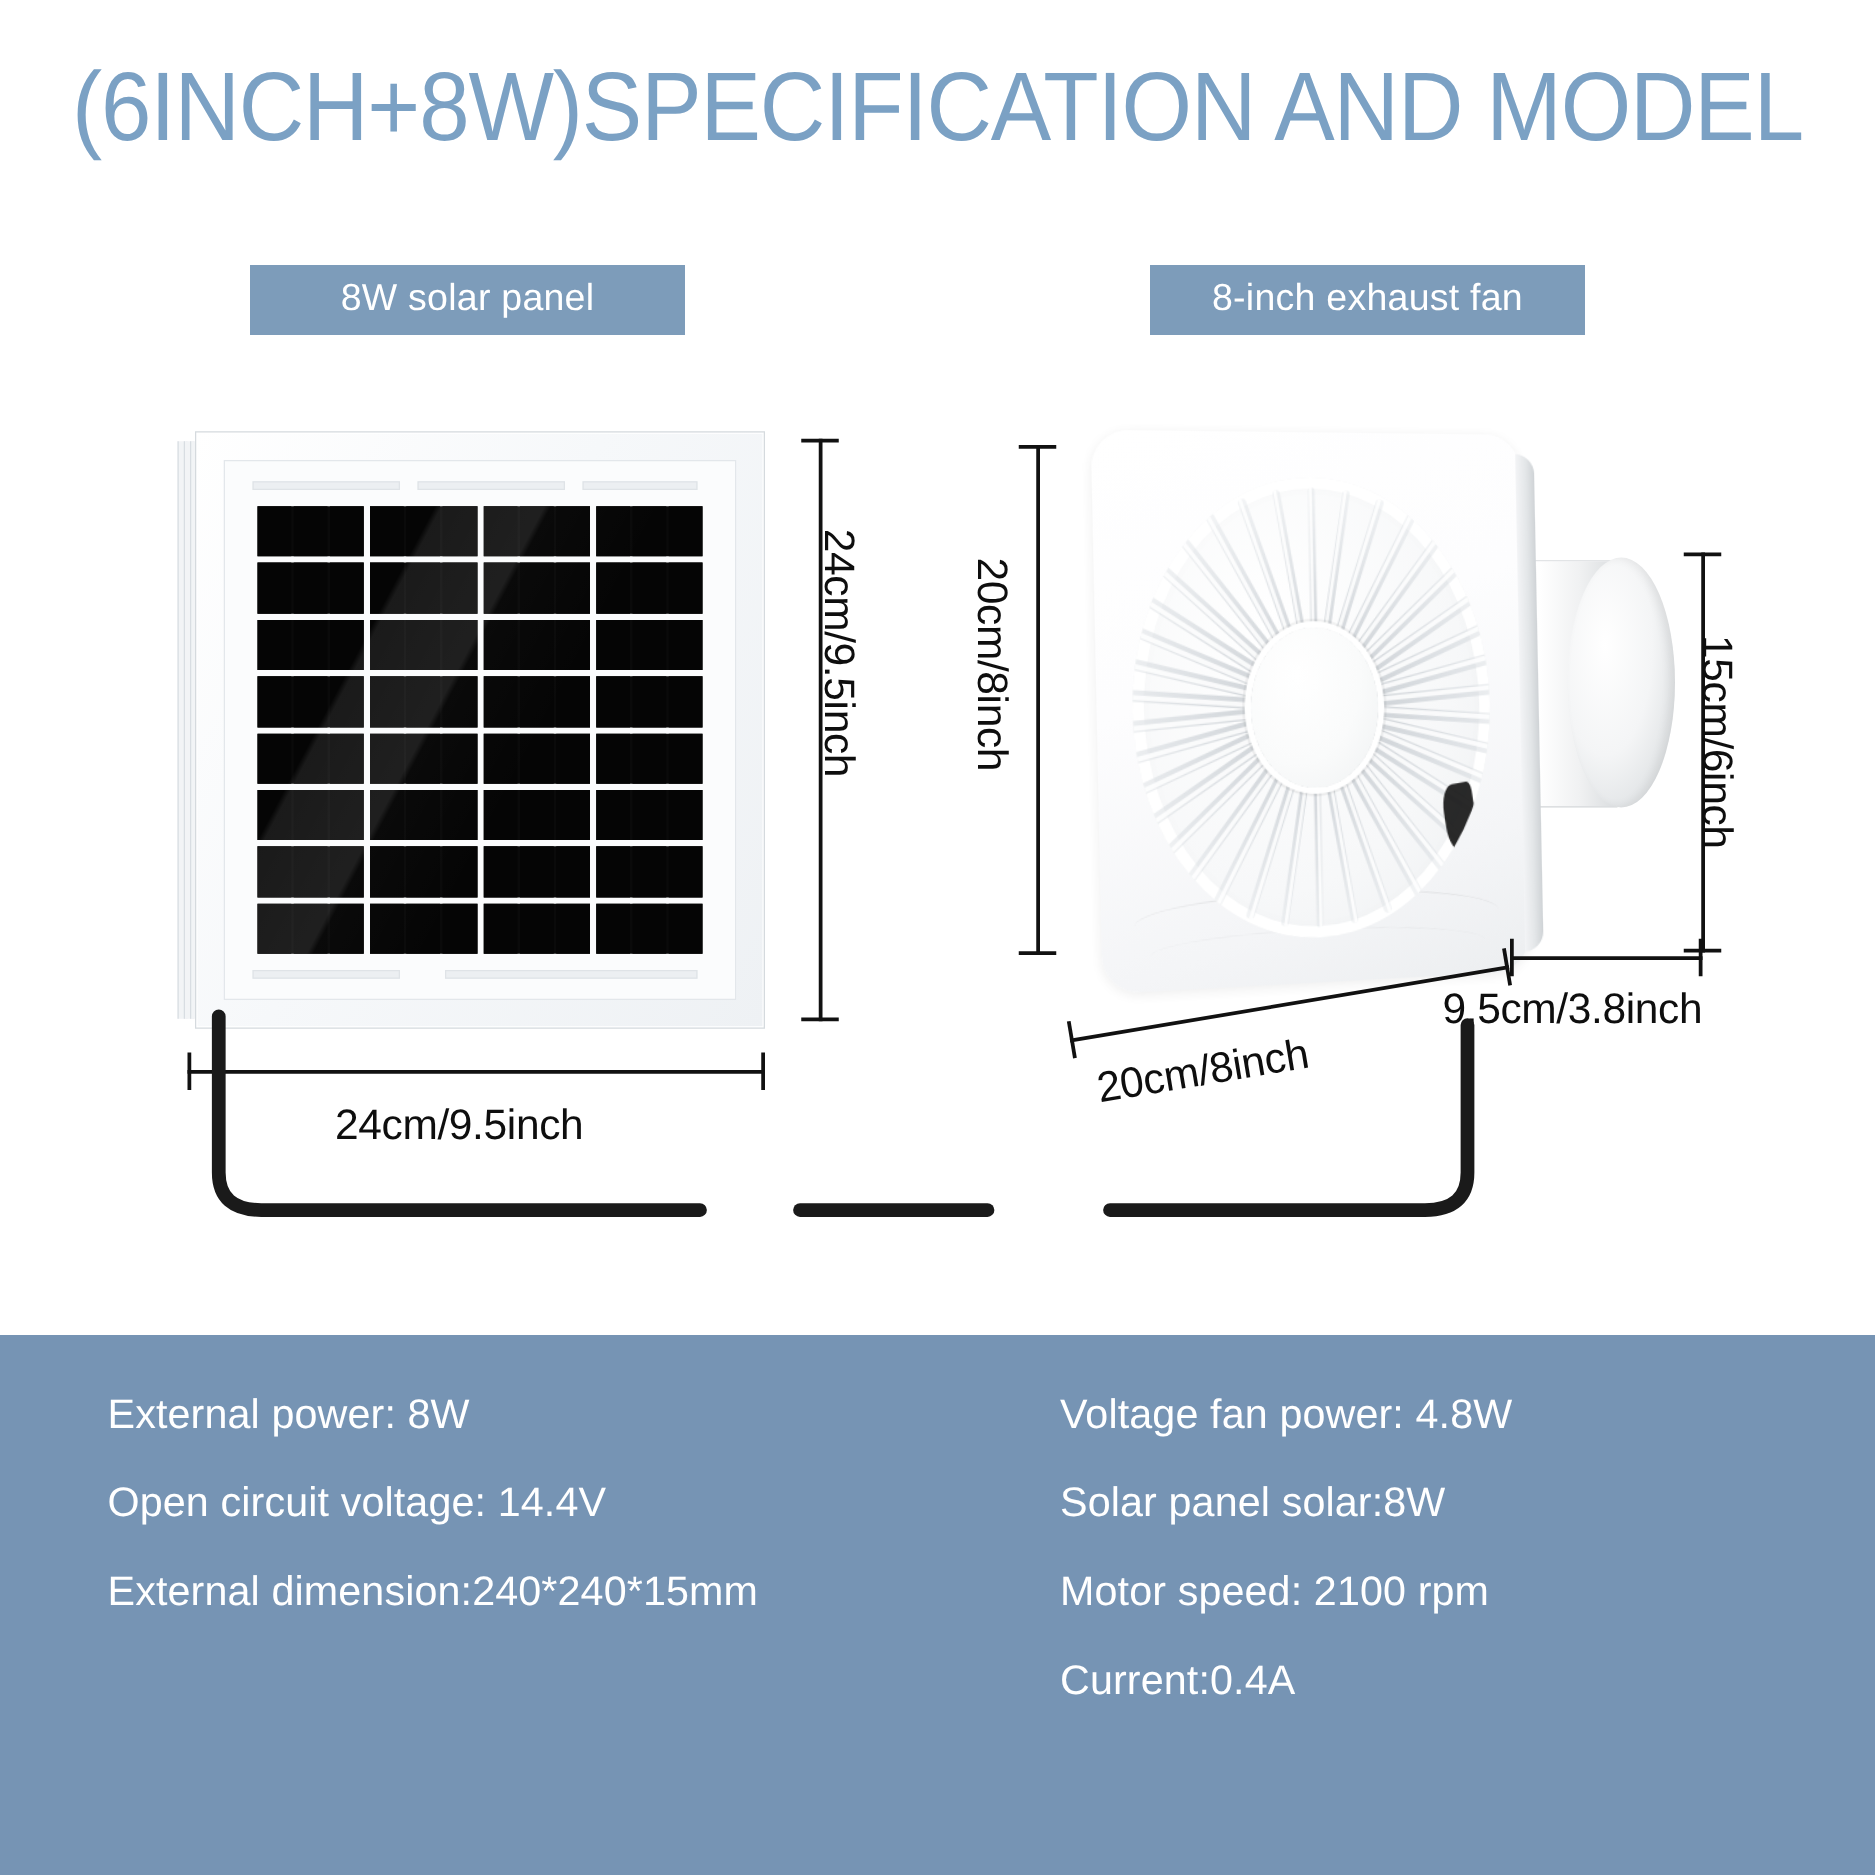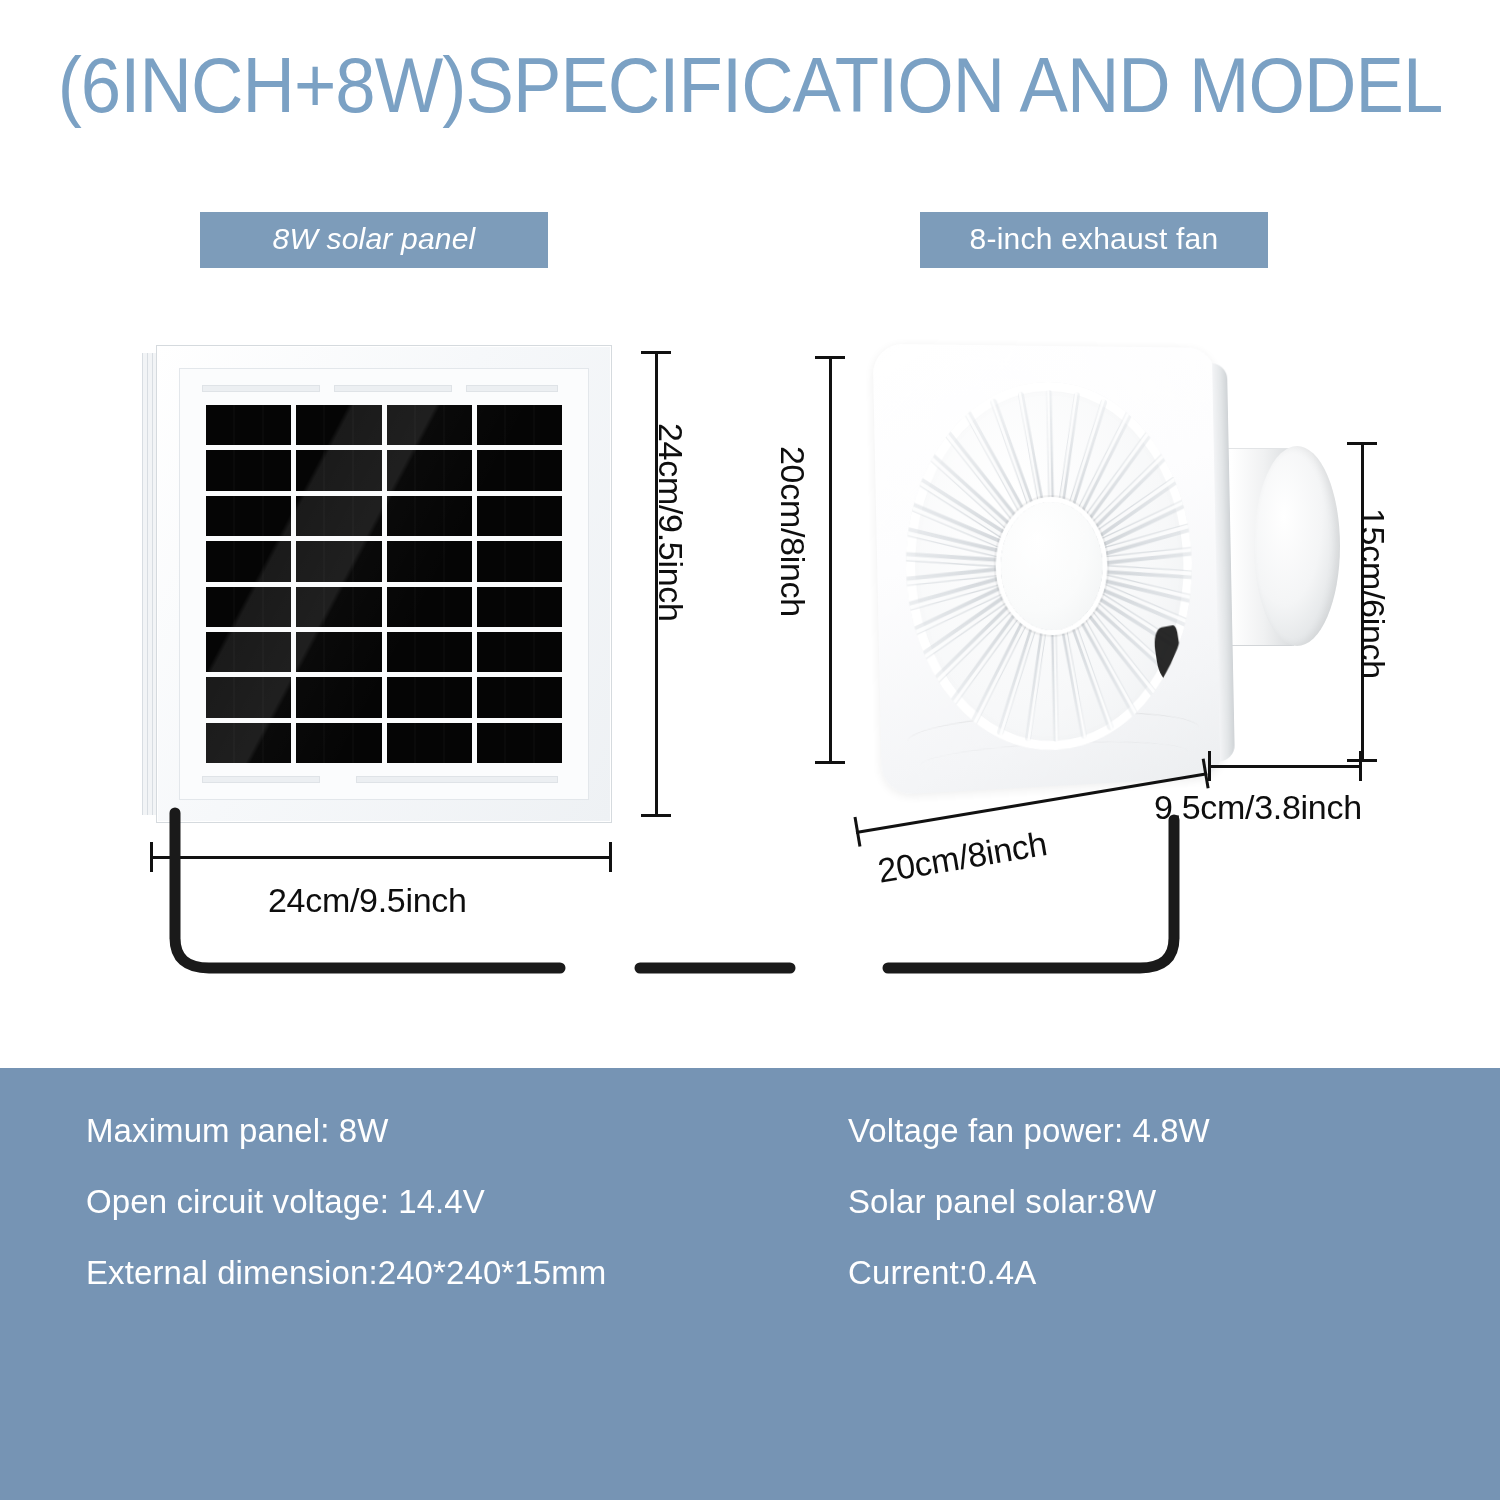--- a/index.html
+++ b/index.html
@@ -40,21 +40,21 @@
     background: #7d9cba;
     color: #ffffff;
     font-size: 30px;
     font-weight: 400;
     letter-spacing: 0.2px;
     text-align: center;
     padding: 10px 0 12px 0;
     box-sizing: border-box;
     white-space: nowrap;
   }
-  #chip-solar { left: 200px; top: 212px; width: 348px; font-style: italic; }
+  #chip-solar { left: 200px; top: 212px; width: 348px; }
   #chip-fan   { left: 920px; top: 212px; width: 348px; }
 
   
   #stage {
     position: absolute;
     left: 0; top: 300px;
     width: 1500px; height: 768px;
   }
 
   
@@ -684,22 +684,23 @@
   <div id="switch">
     <div id="switch-body"></div>
     <div id="switch-waist"></div>
     <div id="switch-rocker"></div>
   </div>
 
 </div>
 
 <div id="specs">
   <div class="spec-col" id="spec-left">
-      <div class="spec-line">Maximum panel: 8W</div>
+      <div class="spec-line">External power: 8W</div>
       <div class="spec-line">Open circuit voltage: 14.4V</div>
       <div class="spec-line">External dimension:240*240*15mm</div>
     </div>
   <div class="spec-col" id="spec-right">
       <div class="spec-line">Voltage fan power: 4.8W</div>
       <div class="spec-line">Solar panel solar:8W</div>
+      <div class="spec-line">Motor speed: 2100 rpm</div>
       <div class="spec-line">Current:0.4A</div>
     </div>
 </div>
 
 </body></html>

